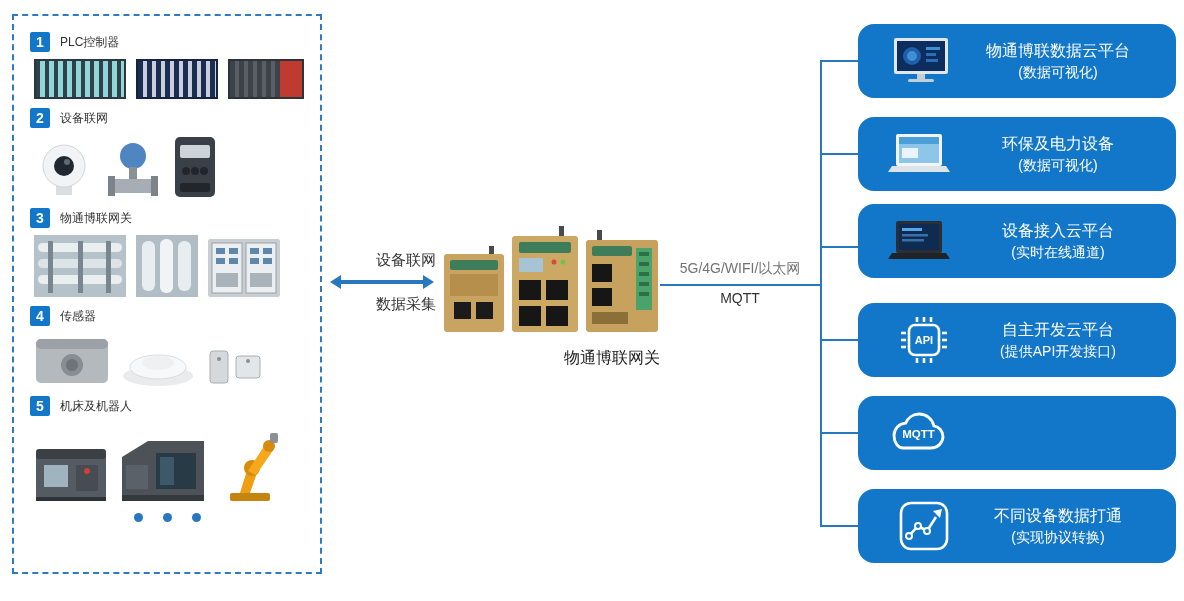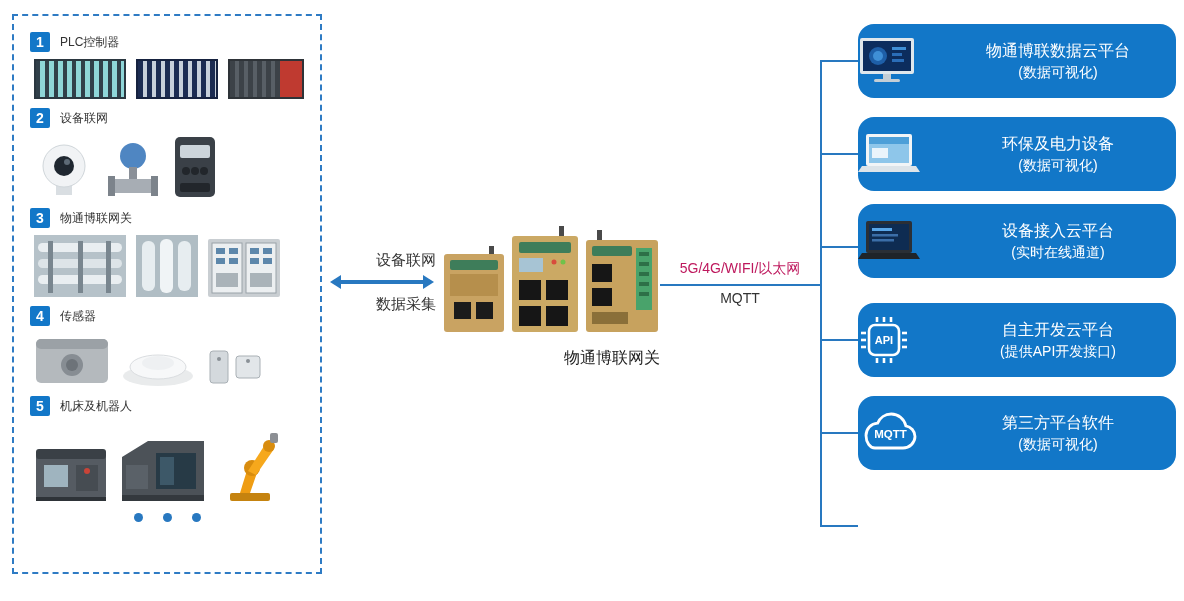--- a/index.html
+++ b/index.html
@@ -33,32 +33,32 @@
        border-top:7px solid transparent; border-bottom:7px solid transparent; border-right:11px solid #2878c0; }
   .dbl-arrow .head-r { position:absolute; right:0; top:0; width:0; height:0;
        border-top:7px solid transparent; border-bottom:7px solid transparent; border-left:11px solid #2878c0; }
 
   
   .gateway-img { position:absolute; left:442px; top:224px; }
   .gateway-label { position:absolute; left:442px; top:348px; width:218px; text-align:right;
                    font-size:16px; color:#222; }
 
   
-  .link2-top { position:absolute; left:658px; top:260px; width:164px; text-align:center; font-size:14px; color:#be185d; }
+  .link2-top { position:absolute; left:658px; top:260px; width:164px; text-align:center; font-size:14px; color:#737373; }
   .link2-line { position:absolute; left:660px; top:284px; width:162px; height:2px; background:#2878c0; }
   .link2-bottom { position:absolute; left:658px; top:290px; width:164px; text-align:center; font-size:14px; color:#333; }
 
   
   .bus { position:absolute; left:820px; top:61px; width:2px; height:465px; background:#2878c0; }
   .conn { position:absolute; left:820px; width:38px; height:2px; background:#2878c0; }
 
   
   .pbox { position:absolute; left:858px; width:318px; height:74px; background:#1277c8;
           border-radius:16px; display:flex; align-items:center; color:#fff; }
-  .pbox .icon-wrap { width:92px; display:flex; justify-content:flex-start; align-items:center; flex:0 0 auto; }
+  .pbox .icon-wrap { width:92px; display:flex; justify-content:flex-end; align-items:center; flex:0 0 auto; }
   .pbox .txt { flex:1; text-align:center; padding-right:10px; }
   .pbox .t1 { font-size:16px; line-height:22px; }
   .pbox .t2 { font-size:14px; line-height:20px; }
 </style>
 </head>
 <body>
 
 <div class="canvas">
 
   <div class="left-box">
@@ -333,20 +333,32 @@
     </div>
   </div>
 
   <div class="pbox" style="top:396px">
     <div class="icon-wrap">
       <svg width="64" height="46" viewBox="0 0 64 46">
         <path d="M17 38 H45 C51.6 38 57 32.8 57 26.6 C57 21.2 53 16.7 47.8 15.8 C46.4 8.9 40.3 4 33.2 4 C27.1 4 21.8 7.7 19.6 13.2 C12.9 13.6 8 18.9 8 25.5 C8 32.4 12 38 17 38 Z" fill="none" stroke="#fff" stroke-width="2.8"></path>
         <text x="32.5" y="28" text-anchor="middle" font-size="11.5" font-weight="bold" fill="#fff">MQTT</text>
       </svg>
     </div>
-    <div class="txt">
-      <div class="t1">第三方平台软件</div>
-      <div class="t2">(数据可视化)</div>
-    </div>
-  </div>
-
+  </div>
+
+  <div class="pbox" style="top:489px">
+    <div class="icon-wrap">
+      <svg width="52" height="52" viewBox="0 0 52 52">
+        <rect x="3" y="3" width="46" height="46" rx="10" fill="none" stroke="#fff" stroke-width="2.6"></rect>
+        <polyline points="11,36 20,26 29,31 38,17" fill="none" stroke="#fff" stroke-width="2.6"></polyline>
+        <circle cx="11" cy="36" r="3" fill="#1277c8" stroke="#fff" stroke-width="2"></circle>
+        <circle cx="20" cy="26" r="3" fill="#1277c8" stroke="#fff" stroke-width="2"></circle>
+        <circle cx="29" cy="31" r="3" fill="#1277c8" stroke="#fff" stroke-width="2"></circle>
+        <path d="M35 11 l9 -2 -2 9 Z" fill="#fff"></path>
+      </svg>
+    </div>
+    <div class="txt">
+      <div class="t1">不同设备数据打通</div>
+      <div class="t2">(实现协议转换)</div>
+    </div>
+  </div>
 
 </div>
 
 </body></html>

